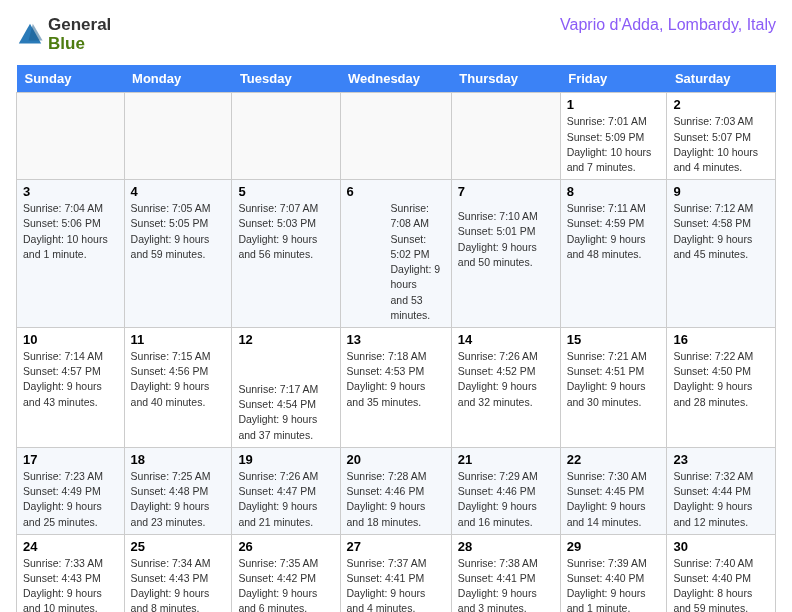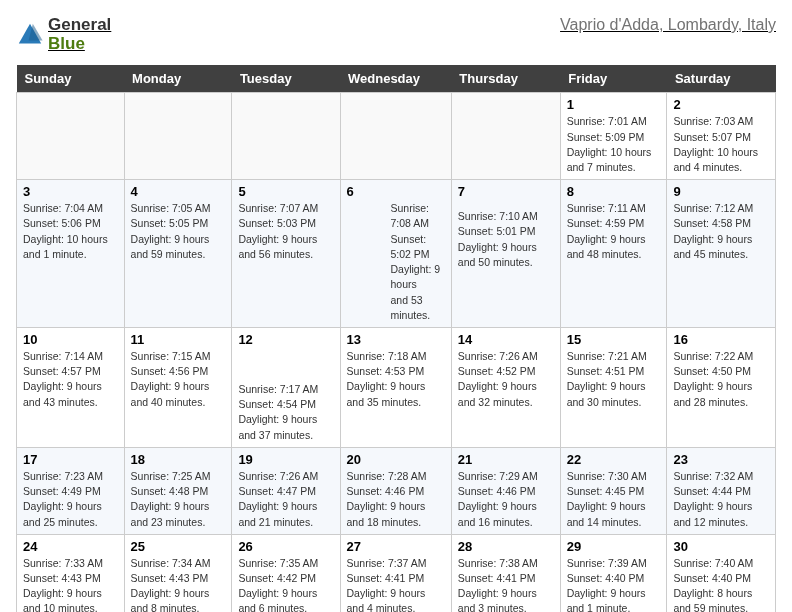--- a/index.html
+++ b/index.html
@@ -8,51 +8,50 @@
       background: #fff;
       width: 792px;
       min-height: 612px;
       padding: 16px;
     }
     .header-section {
       display: flex;
       justify-content: space-between;
       align-items: flex-start;
       margin-bottom: 12px;
-      text-decoration: underline;
     }
     .logo {
       display: flex;
       align-items: center;
       gap: 4px;
     }
     .logo-icon {
       width: 28px;
       height: 28px;
     }
     .title-section {
       text-align: right;
     }
     .month-title {
       font-size: 32px;
       font-weight: bold;
       color: #333;
     }
     .location-subtitle {
       font-size: 16px;
-      color: #737373;
+      color: #8b5cf6;
       text-align: right;
     }
     table {
       width: 100%;
       border-collapse: collapse;
       font-size: 11px;
     }
     th {
-      background-color: #404040;
+      background-color: #3b82f6;
       color: #fff;
       text-align: left;
       padding: 6px 8px;
       font-size: 13px;
       font-weight: bold;
     }
     td {
       border: 1px solid #ccc;
       vertical-align: top;
       padding: 4px 6px;

